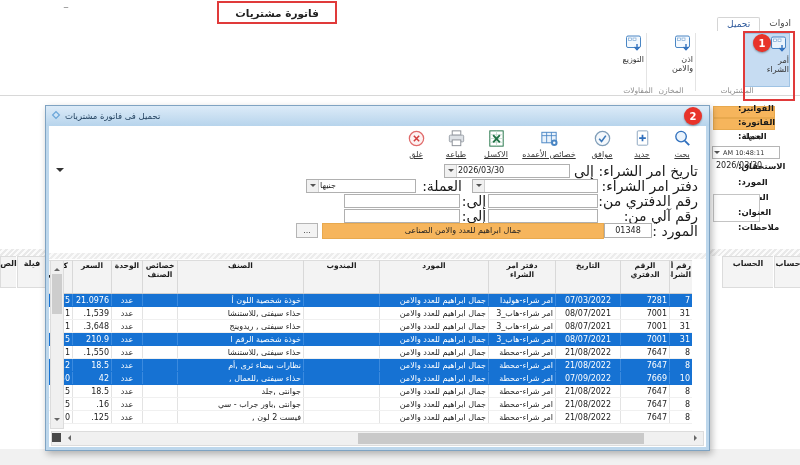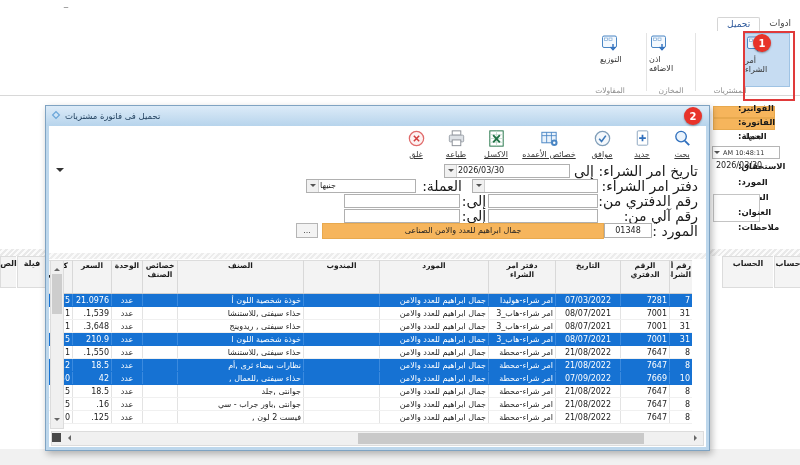--- a/index.html
+++ b/index.html
@@ -7,21 +7,21 @@
   #app{position:relative;width:800px;height:465px;overflow:hidden;background:#fff;direction:rtl;}
   
   .titlebox{position:absolute;left:217px;top:1px;width:116px;height:19px;border:2px solid #e03a3a;
     display:flex;align-items:center;justify-content:center;font-size:10.5px;font-weight:bold;color:#222;background:#fff;}
   .minbtn{position:absolute;left:58px;top:1px;width:16px;height:13px;color:#888;font-size:11px;line-height:11px;text-align:center;}
   
   .tabs{position:absolute;top:17px;right:0;height:15px;display:flex;direction:rtl;font-size:9px;color:#444;}
   .tab{padding:1px 9px;}
   .tab.active{background:#fff;border:1px solid #d5d5d5;border-bottom:none;border-radius:2px 2px 0 0;color:#2b579a;}
   .ribbon{position:absolute;top:31px;left:0;right:0;height:64px;background:#fff;border-bottom:1px solid #d8d8d8;}
-  .rbtn{position:absolute;top:2px;width:44px;height:52px;display:flex;flex-direction:column;align-items:flex-end;font-size:8px;color:#333;text-align:center;line-height:1.15;}
+  .rbtn{position:absolute;top:2px;width:44px;height:52px;display:flex;flex-direction:column;align-items:flex-start;font-size:8px;color:#333;text-align:center;line-height:1.15;}
   .rbtn.hl{background:#c6dcf2;border:1px solid #9fc3e4;}
   .rgroup{position:absolute;top:55px;font-size:7.5px;color:#8a8a8a;text-align:center;}
   .rsep{position:absolute;top:2px;width:1px;height:58px;background:#e4e4e4;}
   .redbox{position:absolute;border:2px solid #e03a3a;z-index:30;pointer-events:none;}
   .badge{position:absolute;width:18px;height:18px;border-radius:50%;background:#e8332a;color:#fff;font-size:10px;font-weight:bold;
     display:flex;align-items:center;justify-content:center;z-index:60;box-shadow:0 1px 2px rgba(0,0,0,.35);}
   
   .fmrow{position:absolute;right:-8px;width:70px;font-size:8.5px;font-weight:bold;color:#1a1a1a;text-align:left;white-space:nowrap;}
   .fm-orange{position:absolute;background:#f6b55c;border:1px solid #e8a94e;}
   .fm-val{position:absolute;font-size:8px;color:#222;white-space:nowrap;}
@@ -85,20 +85,23 @@
   .hscroll .hthumb{position:absolute;top:1px;bottom:1px;left:47%;width:44%;background:#c9c9c9;}
   .leftA{left:13px;top:3px;border-right-color:#666;}
   .rightA{right:3px;top:3px;border-left-color:#666;}
   .grip{position:absolute;left:0px;top:1px;width:9px;height:9px;background:#4a4a4a;}
 </style>
 </head>
 <body>
 
 <div id="app">
 
+  <div class="titlebox">
+    <span>فاتورة مشتريات</span>
+  </div>
   <div class="minbtn">–</div>
 
   <div class="tabs">
     <div class="tab">ادوات</div>
     <div class="tab active">تحميل</div>
   </div>
 
   <div class="ribbon">
     <div class="rbtn hl" style="right:10px;">
       <span>
@@ -118,38 +121,38 @@
       <span>
         <svg width="20" height="20" viewBox="0 0 20 20">
             <rect x="2.5" y="3" width="14" height="11.5" rx="1.5" fill="#f4f9fe" stroke="#4a86c4"></rect>
             <rect x="4.5" y="5" width="3" height="2.5" fill="#fff" stroke="#7aa7d4" stroke-width="0.7"></rect>
             <rect x="9" y="5" width="3" height="2.5" fill="#fff" stroke="#7aa7d4" stroke-width="0.7"></rect>
             <path d="M13 11v5.5" stroke="#2f6fbd" stroke-width="1.4" fill="none"></path>
             <path d="M10.5 14 13 16.8 15.5 14" stroke="#2f6fbd" stroke-width="1.4" fill="none"></path>
           </svg>
       </span>
       <span>اذن</span>
-      <span>الاضافه</span>
+      <span>والامن</span>
     </div>
     <div class="rsep" style="right:153px;"></div>
     <div class="rbtn" style="right:156px;">
       <span>
         <svg width="20" height="20" viewBox="0 0 20 20">
             <rect x="2.5" y="3" width="14" height="11.5" rx="1.5" fill="#f4f9fe" stroke="#4a86c4"></rect>
             <rect x="4.5" y="5" width="3" height="2.5" fill="#fff" stroke="#7aa7d4" stroke-width="0.7"></rect>
             <rect x="9" y="5" width="3" height="2.5" fill="#fff" stroke="#7aa7d4" stroke-width="0.7"></rect>
             <path d="M13 11v5.5" stroke="#2f6fbd" stroke-width="1.4" fill="none"></path>
             <path d="M10.5 14 13 16.8 15.5 14" stroke="#2f6fbd" stroke-width="1.4" fill="none"></path>
           </svg>
       </span>
       <span>التوزيع</span>
     </div>
-    <div class="rgroup" style="right:26px;width:88px;">المشتريات</div>
+    <div class="rgroup" style="right:19px;width:88px;">المشتريات</div>
     <div class="rgroup" style="right:107px;width:44px;">المخازن</div>
-    <div class="rgroup" style="right:168px;width:44px;">المقاولات</div>
+    <div class="rgroup" style="right:140px;width:44px;">المقاولات</div>
   </div>
 
   <div class="redbox" style="left:743px;top:31px;width:48px;height:66px;"></div>
   <div class="badge" style="left:753px;top:34px;">1</div>
 
   <div class="fm-orange" style="left:713px;top:106px;width:60px;height:10px;"></div>
   <div class="fm-orange" style="left:713px;top:118px;width:60px;height:10px;"></div>
   <div class="fmrow" style="top:103px;">الفواتير:</div>
   <div class="fmrow" style="top:117px;">الفاتورة:</div>
   <div class="fmrow" style="top:131px;">العملة:</div>
@@ -382,21 +385,21 @@
                 <td class="c-price">3,648.</td>
                 <td class="c-qty">1.</td>
               </tr>
               <tr class="sel">
                 <td class="c-order_no">31</td>
                 <td class="c-ledger_no">7001</td>
                 <td class="c-date">08/07/2021</td>
                 <td class="c-book">امر شراء-هاب_3</td>
                 <td class="c-supplier">جمال ابراهيم للعدد والامن</td>
                 <td class="c-rep"></td>
-                <td class="c-item">خوذة شخصية اللون ا</td>
+                <td class="c-item">خوذة شخصية الرقم ا</td>
                 <td class="c-props"></td>
                 <td class="c-unit">عدد</td>
                 <td class="c-price">210.9</td>
                 <td class="c-qty">5.</td>
               </tr>
               <tr>
                 <td class="c-order_no">8</td>
                 <td class="c-ledger_no">7647</td>
                 <td class="c-date">21/08/2022</td>
                 <td class="c-book">امر شراء-محطة</td>

